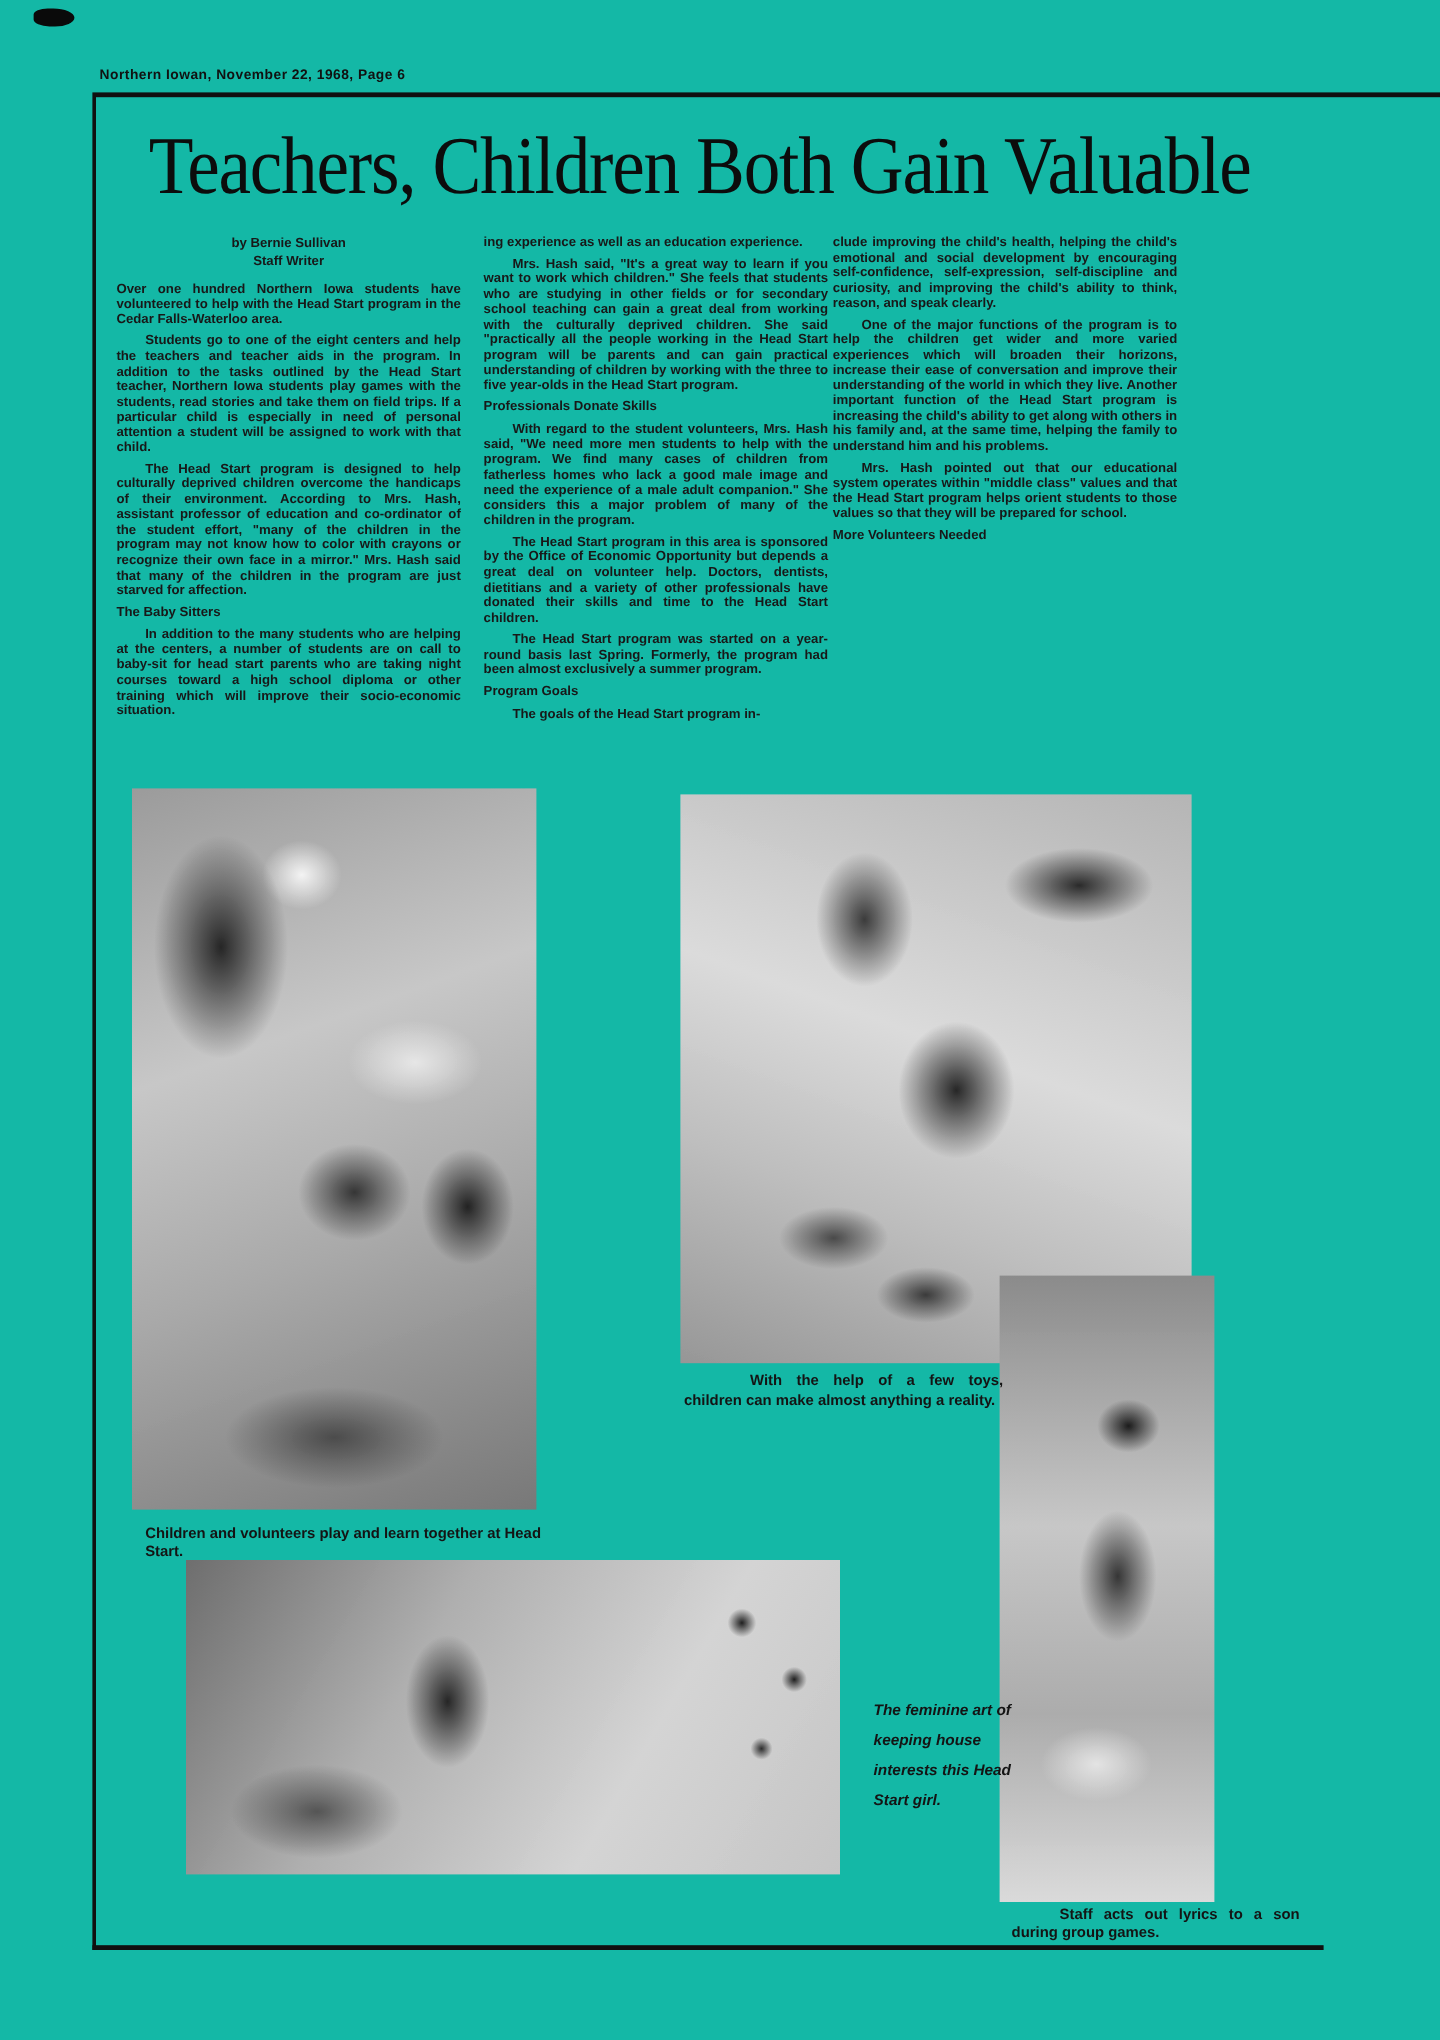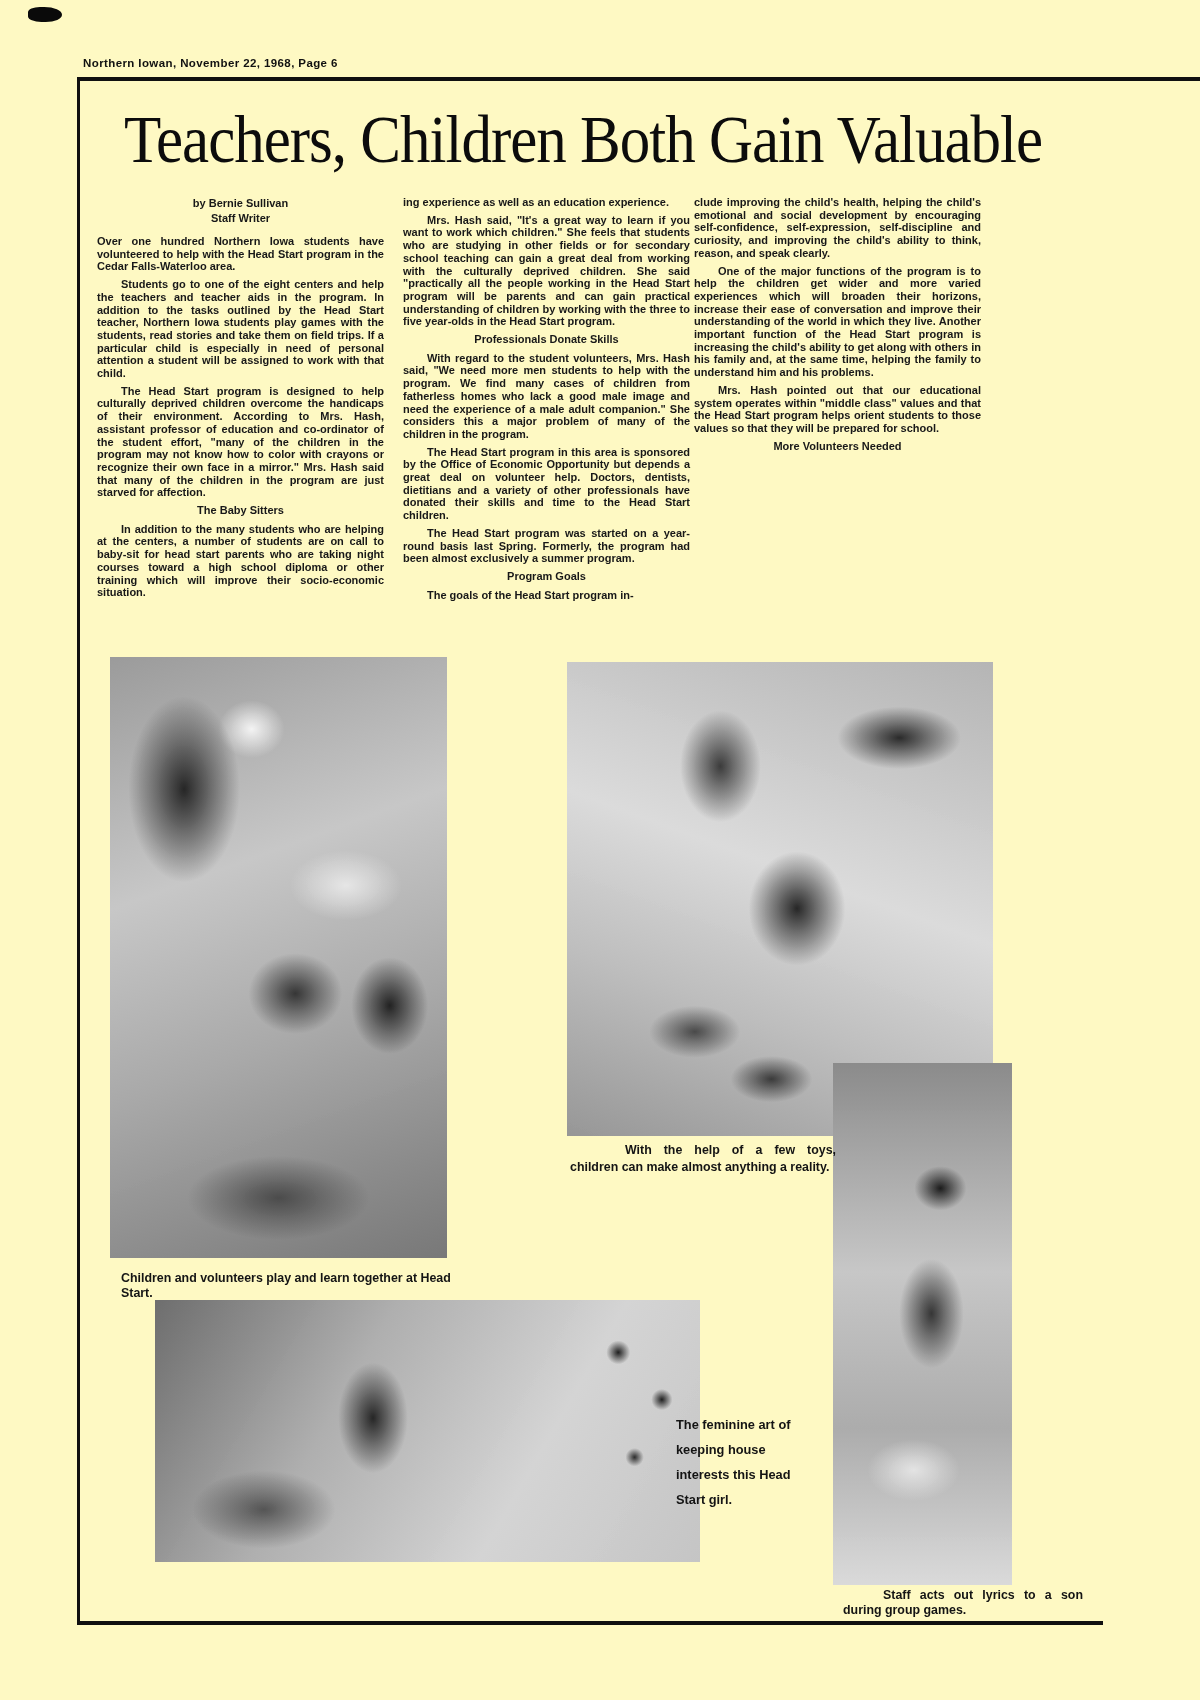--- a/index.html
+++ b/index.html
@@ -2,21 +2,21 @@
 <html><head>
 <meta charset="utf-8">
 <style>
   * { box-sizing: border-box; margin: 0; padding: 0; }
   html, body { background: #e8e8e4; }
   .page {
     position: relative;
     width: 1200px;
     height: 1700px;
     margin: 0 auto;
-    background: #fef9c3;
+    background: #14b8a6;
     overflow: hidden;
     font-family: "Liberation Sans", sans-serif;
     color: #131313;
   }
   .scan-artifact {
     position: absolute; left: 28px; top: 7px;
     width: 34px; height: 15px; background: #0a0a0a;
     border-radius: 40% 60% 55% 45%;
   }
   .masthead {
@@ -47,21 +47,21 @@
     position: absolute; top: 196px; width: 287px;
     font-size: 11px; line-height: 12.7px; font-weight: 700;
     text-align: justify; color: #181818;
   }
   .col-1 { left: 97px; }
   .col-2 { left: 403px; }
   .col-3 { left: 694px; }
   .col p { margin: 0 0 5px 0; text-indent: 24px; }
   .col p.cont { text-indent: 0; }
   .byline { text-align: center; font-weight: 700; line-height: 15px; margin-bottom: 9px; }
-  .subhead { text-align: center; font-weight: 700; margin: 3px 0 6px 0; }
+  .subhead { text-align: left; font-weight: 700; margin: 3px 0 6px 0; }
   .photo { position: absolute; filter: contrast(1.02); }
   .photo-classroom {
     left: 110px; top: 657px; width: 337px; height: 601px;
     background:
       radial-gradient(ellipse 90px 150px at 22% 22%, rgba(28,28,28,0.92), rgba(28,28,28,0) 62%),
       radial-gradient(ellipse 46px 40px at 42% 12%, rgba(245,245,245,0.95), rgba(245,245,245,0) 72%),
       radial-gradient(ellipse 72px 62px at 55% 56%, rgba(38,38,38,0.88), rgba(38,38,38,0) 65%),
       radial-gradient(ellipse 62px 78px at 83% 58%, rgba(22,22,22,0.9), rgba(22,22,22,0) 62%),
       radial-gradient(ellipse 130px 60px at 50% 90%, rgba(55,55,55,0.75), rgba(55,55,55,0) 70%),
       radial-gradient(ellipse 80px 50px at 70% 38%, rgba(235,235,235,0.85), rgba(235,235,235,0) 70%),
@@ -99,22 +99,22 @@
   .caption-classroom {
     left: 121px; top: 1271px; width: 350px;
     font-size: 12.4px; line-height: 15px;
   }
   .caption-toys {
     left: 570px; top: 1142px; width: 266px;
     font-size: 12.4px; line-height: 16.5px;
     text-align: justify; text-indent: 55px;
   }
   .caption-housekeeping {
-    left: 676px; top: 1412px; width: 122px;
-    font-size: 12.8px; line-height: 25px; text-align: left;
+    left: 728px; top: 1412px; width: 122px;
+    font-size: 12.8px; line-height: 25px; text-align: left; font-style: italic;
   }
   .caption-billy {
     left: 843px; top: 1588px; width: 240px;
     font-size: 12.4px; line-height: 15px;
     text-align: justify; text-indent: 40px;
   }
 </style>
 </head>
 <body>
 

